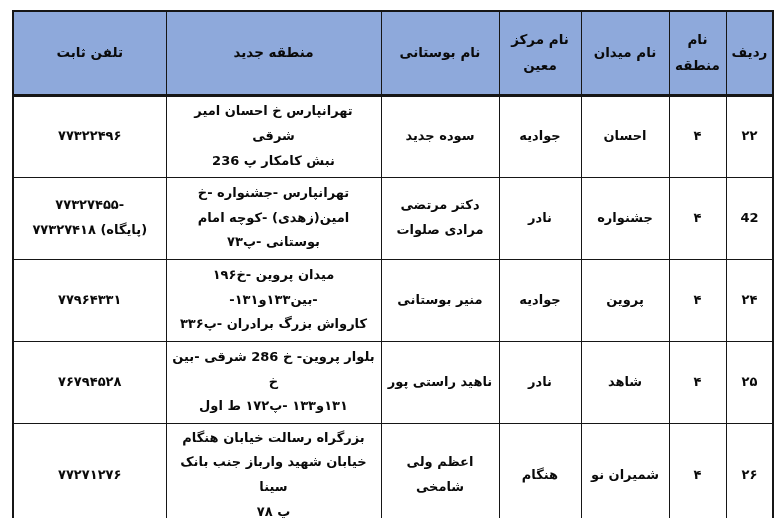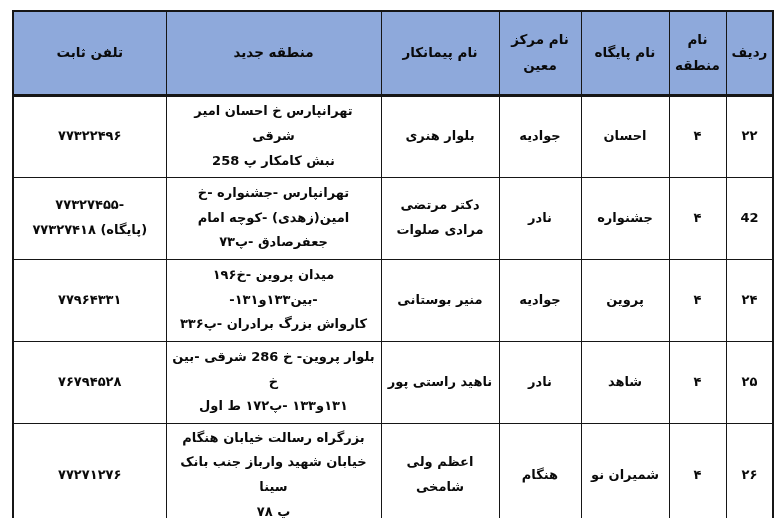--- a/index.html
+++ b/index.html
@@ -68,52 +68,52 @@
         <col style="width: 88px;">
         <col style="width: 82px;">
         <col style="width: 118px;">
         <col style="width: 215px;">
         <col style="width: 153px;">
       </colgroup>
     <thead>
       <tr>
           <th>ردیف</th>
           <th>نام منطقه</th>
-          <th>نام پایگاه</th>
+          <th>نام میدان</th>
           <th>نام مرکز معین</th>
-          <th>نام پیمانکار</th>
+          <th>نام بوستانی</th>
           <th>منطقه جدید</th>
           <th>تلفن ثابت</th>
         </tr>
     </thead>
     <tbody>
         <tr>
           <td>۲۲</td>
           <td>۴</td>
           <td>احسان</td>
           <td>جوادیه</td>
-          <td>بلوار هنری</td>
+          <td>سوده جدید</td>
           <td>
             <span class="cell-line">تهرانپارس خ احسان امیر شرقی</span>
-            <span class="cell-line">نبش کامکار پ 258</span>
+            <span class="cell-line">نبش کامکار پ 236</span>
           </td>
           <td class="phone-cell">
             <span class="cell-line">۷۷۳۲۲۴۹۶</span>
           </td>
         </tr>
         <tr>
           <td>42</td>
           <td>۴</td>
           <td>جشنواره</td>
           <td>نادر</td>
           <td>دکتر مرتضی مرادی صلوات</td>
           <td>
             <span class="cell-line">تهرانپارس -جشنواره -خ</span>
             <span class="cell-line">امین(زهدی) -کوچه امام</span>
-            <span class="cell-line">جعفرصادق -پ۷۳</span>
+            <span class="cell-line">بوستانی -پ۷۳</span>
           </td>
           <td class="phone-cell">
             <span class="cell-line">۷۷۳۲۷۴۵۵-</span>
             <span class="cell-line">۷۷۳۲۷۴۱۸ (پایگاه)</span>
           </td>
         </tr>
         <tr>
           <td>۲۴</td>
           <td>۴</td>
           <td>پروین</td>

